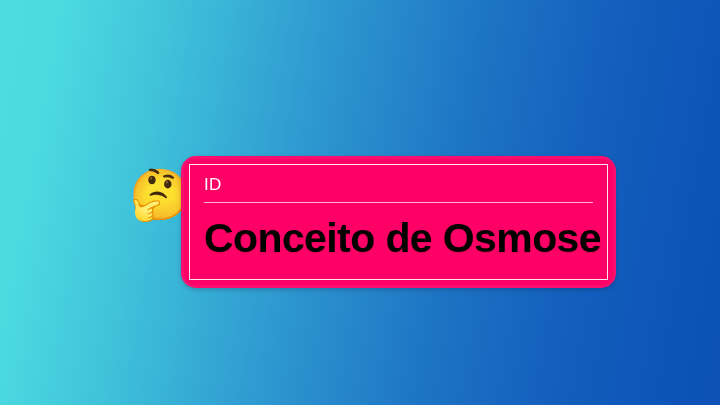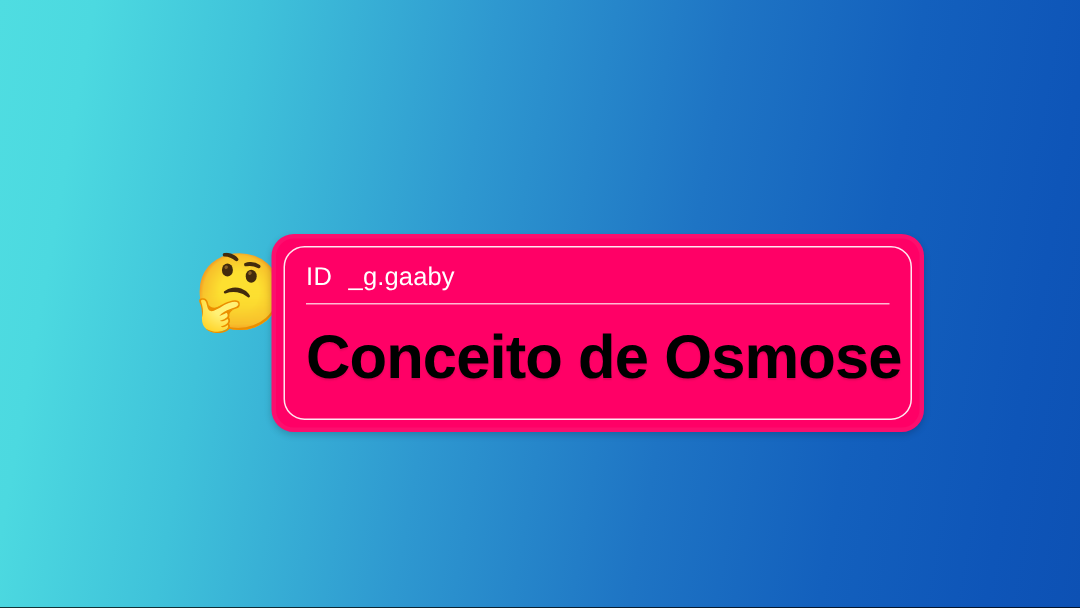--- a/index.html
+++ b/index.html
@@ -57,21 +57,21 @@
 
   
   #card-inner {
     position: absolute;
     left: 5px;
     top: 5px;
     right: 5px;
     bottom: 5px;
     box-sizing: border-box;
     border: 1.6px solid #FFE7F0;
-    border-radius: 14px;
+    border-radius: 0;
     padding: 0;
     text-decoration: underline;
   }
 
   #id-row {
     position: absolute;
     left: 14px;
     top: 10px;
     display: flex;
     align-items: baseline;
@@ -121,21 +121,20 @@
 
 <div id="stage">
 
   <div id="emoji">🤔</div>
 
   <div id="card">
     <div id="card-inner">
 
       <div id="id-row">
         <span id="id-label">ID</span>
-        <span id="id-value">_g.gaaby</span>
       </div>
 
       <div id="divider"></div>
 
       <div id="title">Conceito de Osmose</div>
 
     </div>
   </div>
 
 </div>

